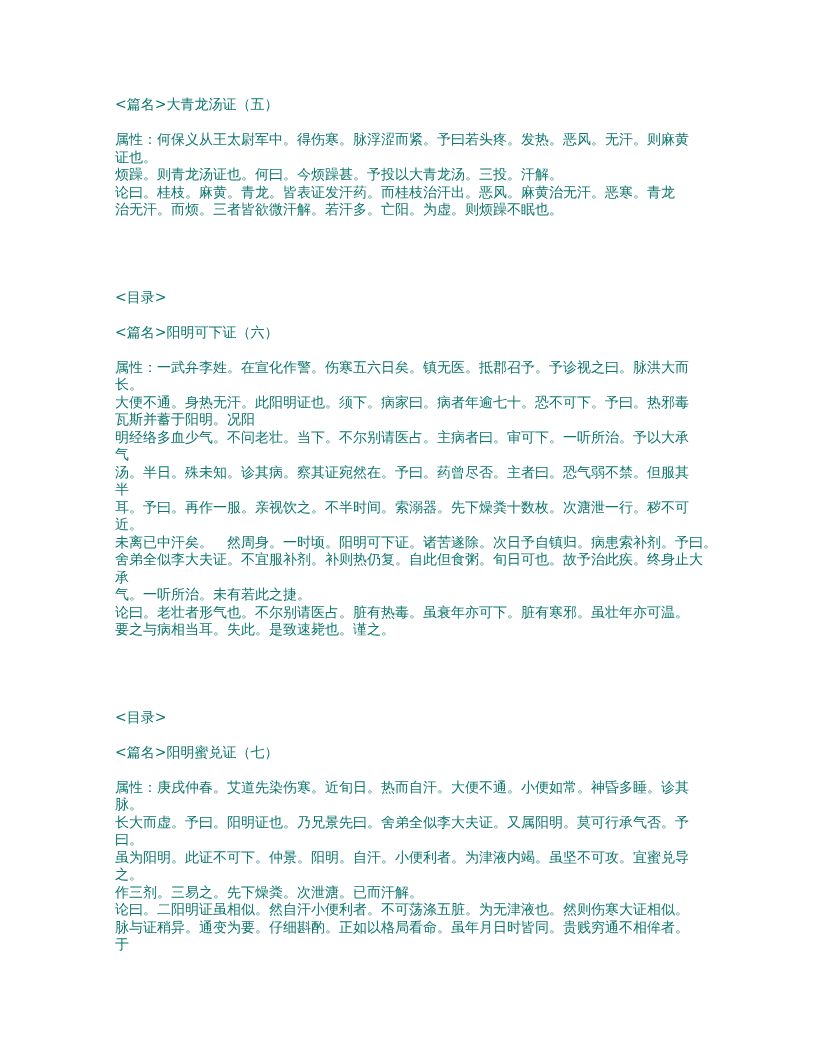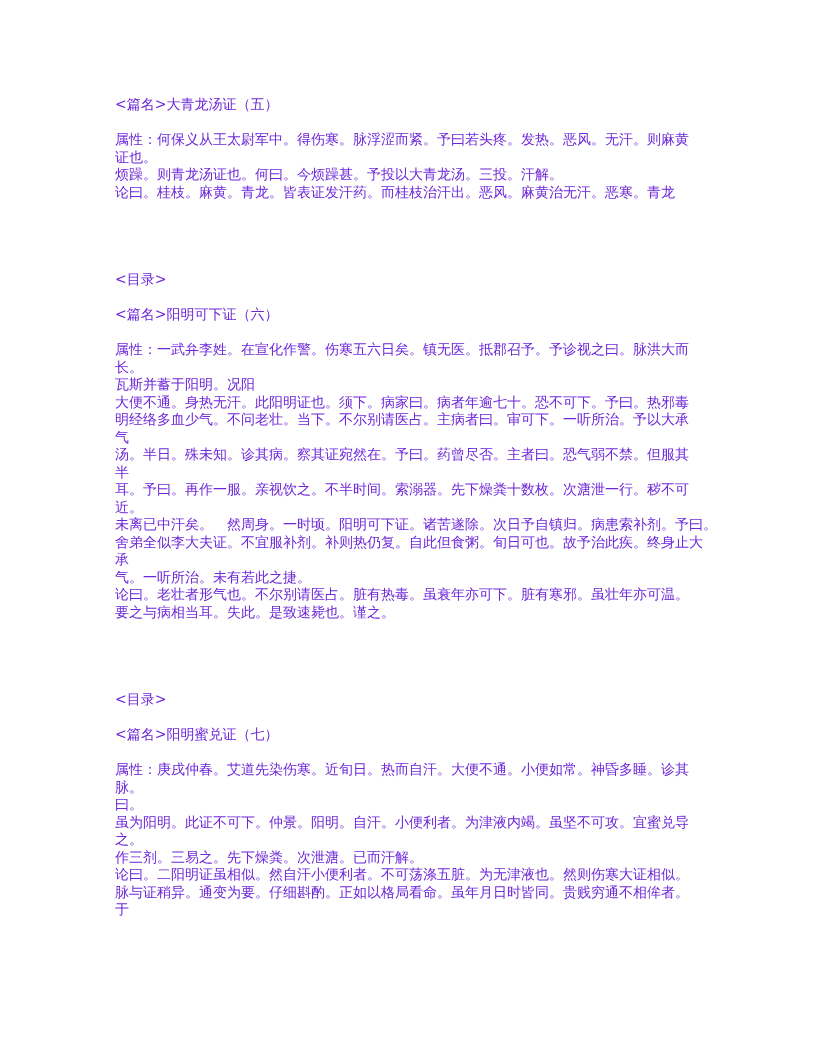--- a/index.html
+++ b/index.html
@@ -27,39 +27,40 @@
   .line {
     height: 17.5px;
     white-space: pre;
     overflow: visible;
   }
 </style>
 </head>
 <body>
 
 <div class="page" style="background: rgb(255, 255, 255);">
-  <div class="text-body" style="color: #6d28d9;">
+  <div class="text-body" style="color: #0f766e;">
       <div class="line">&lt;篇名&gt;大青龙汤证（五）</div>
       <div class="line"></div>
       <div class="line">属性：何保义从王太尉军中。得伤寒。脉浮涩而紧。予曰若头疼。发热。恶风。无汗。则麻黄</div>
       <div class="line">证也。</div>
       <div class="line">烦躁。则青龙汤证也。何曰。今烦躁甚。予投以大青龙汤。三投。汗解。</div>
       <div class="line">论曰。桂枝。麻黄。青龙。皆表证发汗药。而桂枝治汗出。恶风。麻黄治无汗。恶寒。青龙</div>
+      <div class="line">治无汗。而烦。三者皆欲微汗解。若汗多。亡阳。为虚。则烦躁不眠也。</div>
       <div class="line"></div>
       <div class="line"></div>
       <div class="line"></div>
       <div class="line"></div>
       <div class="line">&lt;目录&gt;</div>
       <div class="line"></div>
       <div class="line">&lt;篇名&gt;阳明可下证（六）</div>
       <div class="line"></div>
       <div class="line">属性：一武弁李姓。在宣化作警。伤寒五六日矣。镇无医。抵郡召予。予诊视之曰。脉洪大而</div>
       <div class="line">长。</div>
+      <div class="line">大便不通。身热无汗。此阳明证也。须下。病家曰。病者年逾七十。恐不可下。予曰。热邪毒</div>
       <div class="line">瓦斯并蓄于阳明。况阳</div>
-      <div class="line">大便不通。身热无汗。此阳明证也。须下。病家曰。病者年逾七十。恐不可下。予曰。热邪毒</div>
       <div class="line">明经络多血少气。不问老壮。当下。不尔别请医占。主病者曰。审可下。一听所治。予以大承</div>
       <div class="line">气</div>
       <div class="line">汤。半日。殊未知。诊其病。察其证宛然在。予曰。药曾尽否。主者曰。恐气弱不禁。但服其</div>
       <div class="line">半</div>
       <div class="line">耳。予曰。再作一服。亲视饮之。不半时间。索溺器。先下燥粪十数枚。次溏泄一行。秽不可</div>
       <div class="line">近。</div>
       <div class="line">未离已中汗矣。　然周身。一时顷。阳明可下证。诸苦遂除。次日予自镇归。病患索补剂。予曰。</div>
       <div class="line">舍弟全似李大夫证。不宜服补剂。补则热仍复。自此但食粥。旬日可也。故予治此疾。终身止大</div>
       <div class="line">承</div>
       <div class="line">气。一听所治。未有若此之捷。</div>
@@ -68,20 +69,21 @@
       <div class="line"></div>
       <div class="line"></div>
       <div class="line"></div>
       <div class="line"></div>
       <div class="line">&lt;目录&gt;</div>
       <div class="line"></div>
       <div class="line">&lt;篇名&gt;阳明蜜兑证（七）</div>
       <div class="line"></div>
       <div class="line">属性：庚戌仲春。艾道先染伤寒。近旬日。热而自汗。大便不通。小便如常。神昏多睡。诊其</div>
       <div class="line">脉。</div>
+      <div class="line">长大而虚。予曰。阳明证也。乃兄景先曰。舍弟全似李大夫证。又属阳明。莫可行承气否。予</div>
       <div class="line">曰。</div>
       <div class="line">虽为阳明。此证不可下。仲景。阳明。自汗。小便利者。为津液内竭。虽坚不可攻。宜蜜兑导</div>
       <div class="line">之。</div>
       <div class="line">作三剂。三易之。先下燥粪。次泄溏。已而汗解。</div>
       <div class="line">论曰。二阳明证虽相似。然自汗小便利者。不可荡涤五脏。为无津液也。然则伤寒大证相似。</div>
       <div class="line">脉与证稍异。通变为要。仔细斟酌。正如以格局看命。虽年月日时皆同。贵贱穷通不相侔者。</div>
       <div class="line">于</div>
     </div>
 </div>
 

